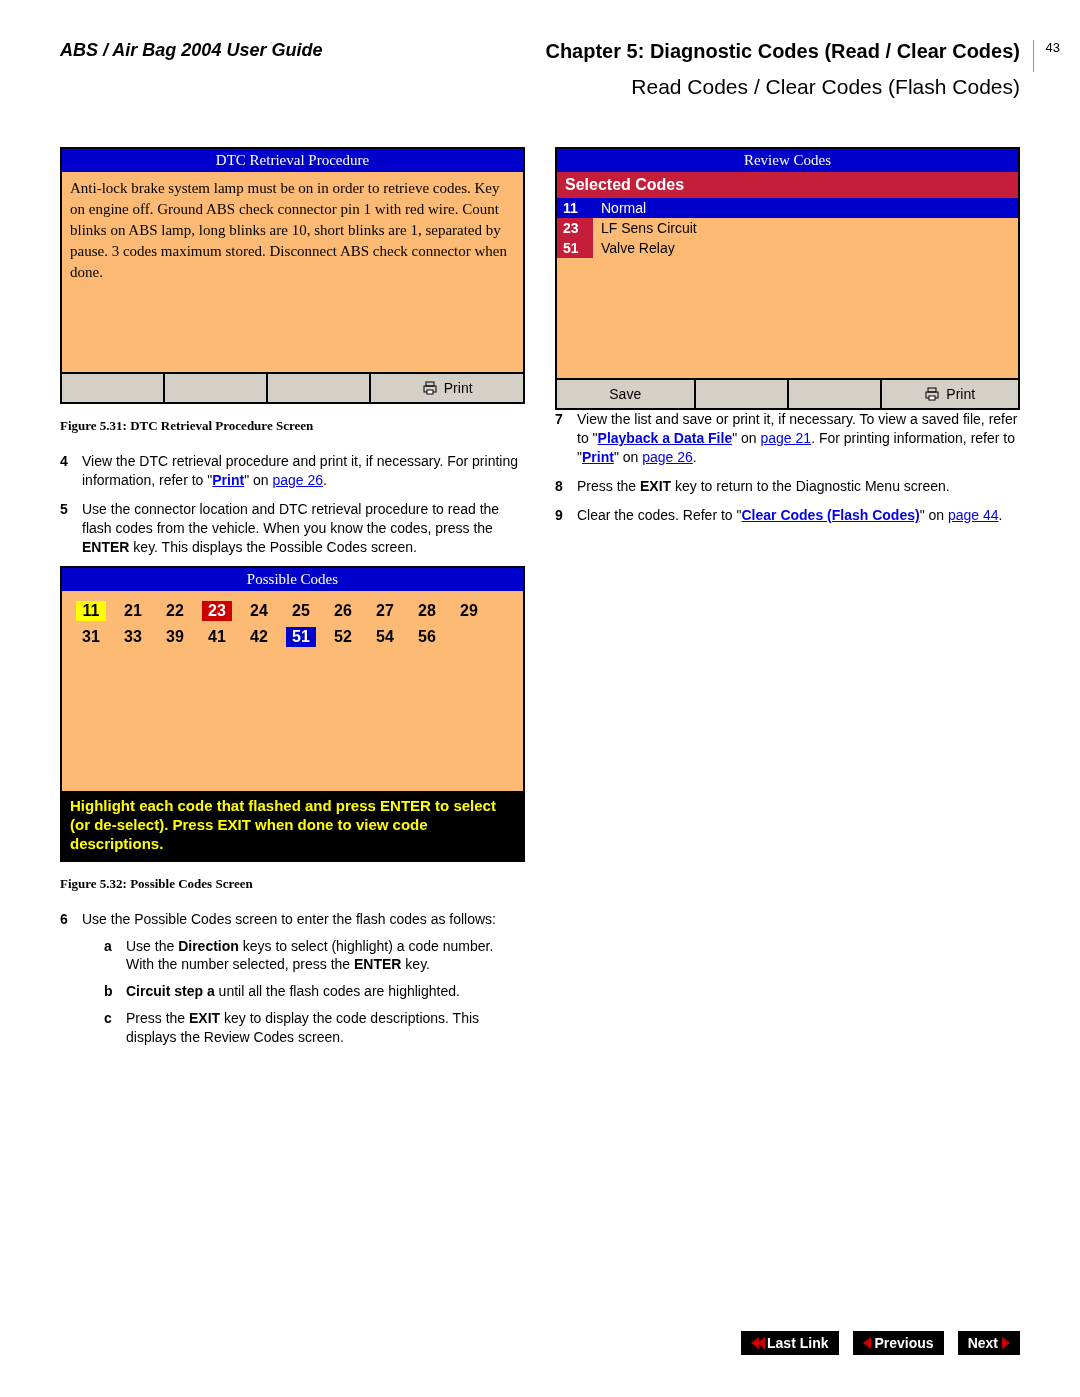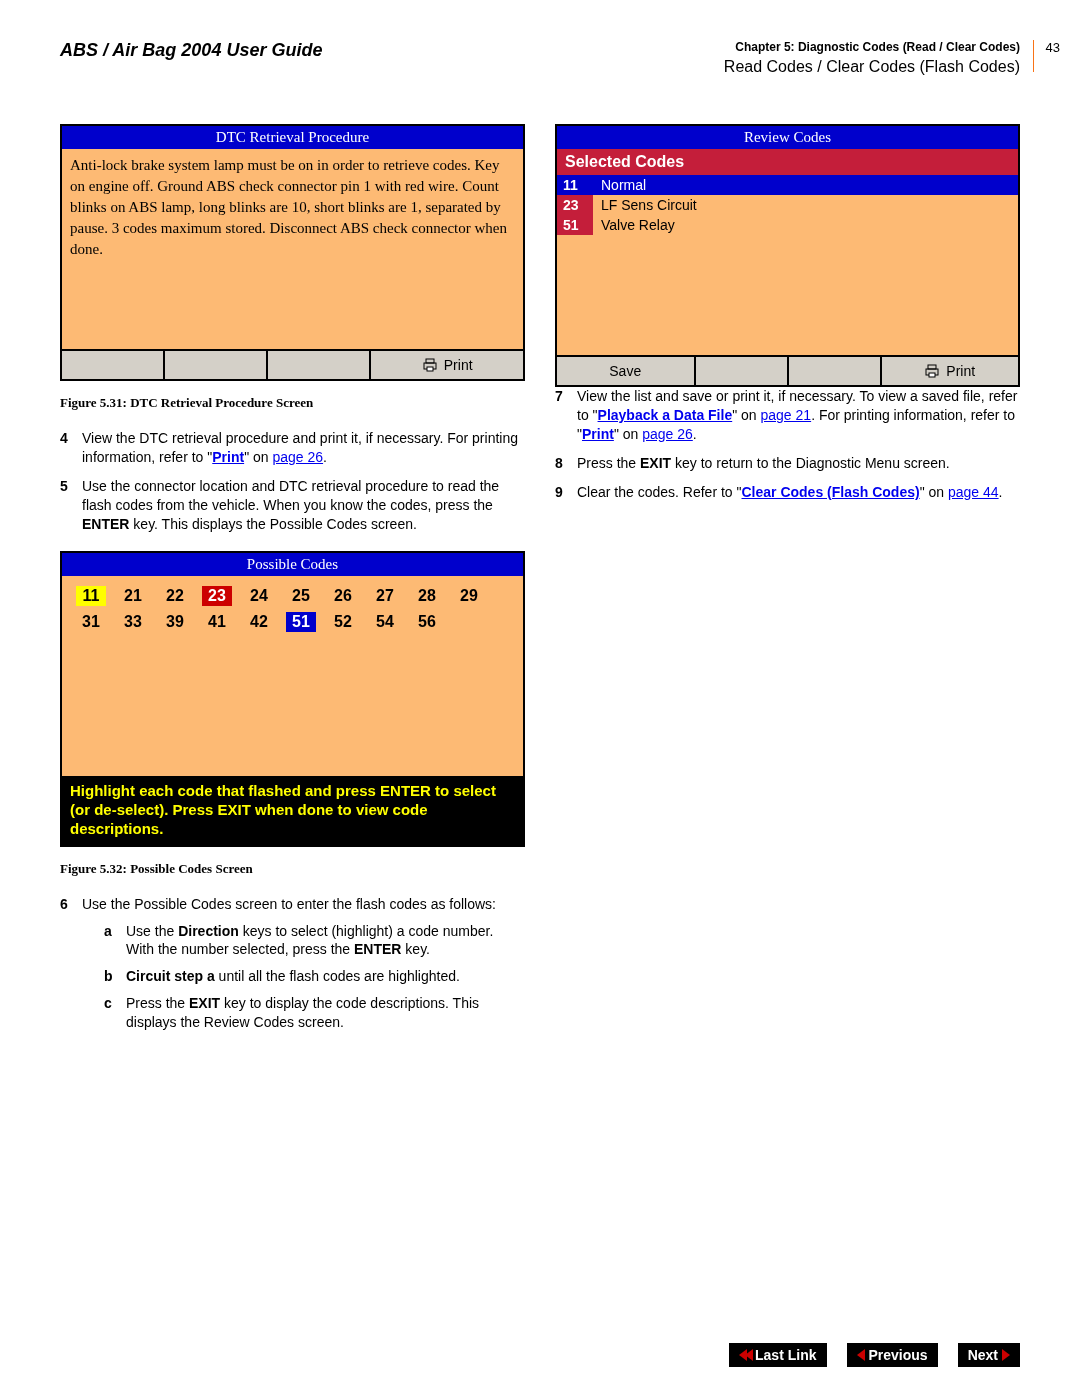--- a/index.html
+++ b/index.html
@@ -1,22 +1,22 @@
 <!DOCTYPE html>
 <html><head>
 <meta charset="utf-8">
 <style>
   * { box-sizing: border-box; margin: 0; padding: 0; }
   body { font-family: Arial, Helvetica, sans-serif; font-size: 14px; color: #000; background: #fff; width: 1080px; margin: 0 auto; }
   .page { padding: 40px 60px 100px 60px; position: relative; min-height: 1397px; }
   .header { display: flex; justify-content: space-between; align-items: flex-start; padding-bottom: 8px; }
   .header-left { font-weight: bold; font-style: italic; font-size: 18px; }
   .header-right { text-align: right; }
-  .header-right .chap { font-weight: bold; font-size: 12px; }
-  .header-right .sub { font-size: 16px; margin-top: 4px; }
+  .header-right .chap { font-weight: bold; font-size: 20px; }
+  .header-right .sub { font-size: 21px; margin-top: 12px; }
   .page-num { position: absolute; top: 40px; right: 20px; font-size: 13px; border-left: 1px solid #f97316; padding-left: 12px; height: 32px; display: flex; align-items: flex-start; }
   .columns { display: flex; gap: 30px; margin-top: 40px; }
   .col { flex: 1; }
   
   .screen { border: 2px solid #000; background: #fdba74; width: 100%; }
   .screen-title { background: #0000cc; color: #fff; text-align: center; font-family: Georgia, serif; font-size: 15px; padding: 3px 0; }
   .screen-body { font-family: Liberation Serif, serif; font-size: 15px; padding: 6px 8px; min-height: 200px; line-height: 1.4; }
   .screen-footer { display: flex; border-top: 2px solid #000; background: #d4d0c8; height: 30px; }
   .footer-cell { border-right: 2px solid #000; background: #d4d0c8; display: flex; align-items: center; justify-content: center; font-size: 14px; gap: 6px; }
   .footer-cell:last-child { border-right: none; }
@@ -42,21 +42,21 @@
   
   .step { display: flex; margin-bottom: 10px; line-height: 1.35; font-size: 14px; }
   .step-num { font-weight: bold; width: 22px; flex-shrink: 0; }
   .step-body {}
   .substeps { margin-left: 22px; margin-top: 8px; }
   .substep { display: flex; margin-bottom: 8px; line-height: 1.35; }
   .substep-letter { font-weight: bold; width: 22px; flex-shrink: 0; }
   a.link { color: #0000ee; text-decoration: underline; font-weight: bold; }
   a.pagelink { color: #0000ee; text-decoration: underline; }
   
-  .nav { position: absolute; bottom: 30px; right: 60px; display: flex; gap: 20px; }
+  .nav { position: absolute; bottom: 42px; right: 60px; display: flex; gap: 14px; }
   .nav-btn { background: #000; color: #fff; font-weight: bold; font-family: Verdana, sans-serif; font-size: 14px; padding: 4px 10px; display: flex; align-items: center; gap: 4px; cursor: pointer; }
   .arrow-left { width: 0; height: 0; border-top: 6px solid transparent; border-bottom: 6px solid transparent; border-right: 8px solid #cc0000; }
   .arrow-right { width: 0; height: 0; border-top: 6px solid transparent; border-bottom: 6px solid transparent; border-left: 8px solid #cc0000; }
   .dbl-left { display: flex; }
   .dbl-left span { width: 0; height: 0; border-top: 6px solid transparent; border-bottom: 6px solid transparent; border-right: 8px solid #cc0000; margin-right: -2px; }
 </style>
 </head>
 <body>
 
 <div class="page">
@@ -100,21 +100,21 @@
         </div>
       </div>
 
       <div class="step">
         <div class="step-num">5</div>
         <div class="step-body">
           <span>Use the connector location and DTC retrieval procedure to read the flash codes from the vehicle. When you know the codes, press the </span><b>ENTER</b><span> key. This displays the Possible Codes screen.</span>
         </div>
       </div>
 
-      <div class="screen" style="margin-top:18px;">
+      <div class="screen" style="margin-top:10px;">
         <div class="screen-title">Possible Codes</div>
         <div class="codes-grid" id="codes-grid">
             <div class="code-cell hl-y">11</div>
             <div class="code-cell">21</div>
             <div class="code-cell">22</div>
             <div class="code-cell hl-r">23</div>
             <div class="code-cell">24</div>
             <div class="code-cell">25</div>
             <div class="code-cell">26</div>
             <div class="code-cell">27</div>

